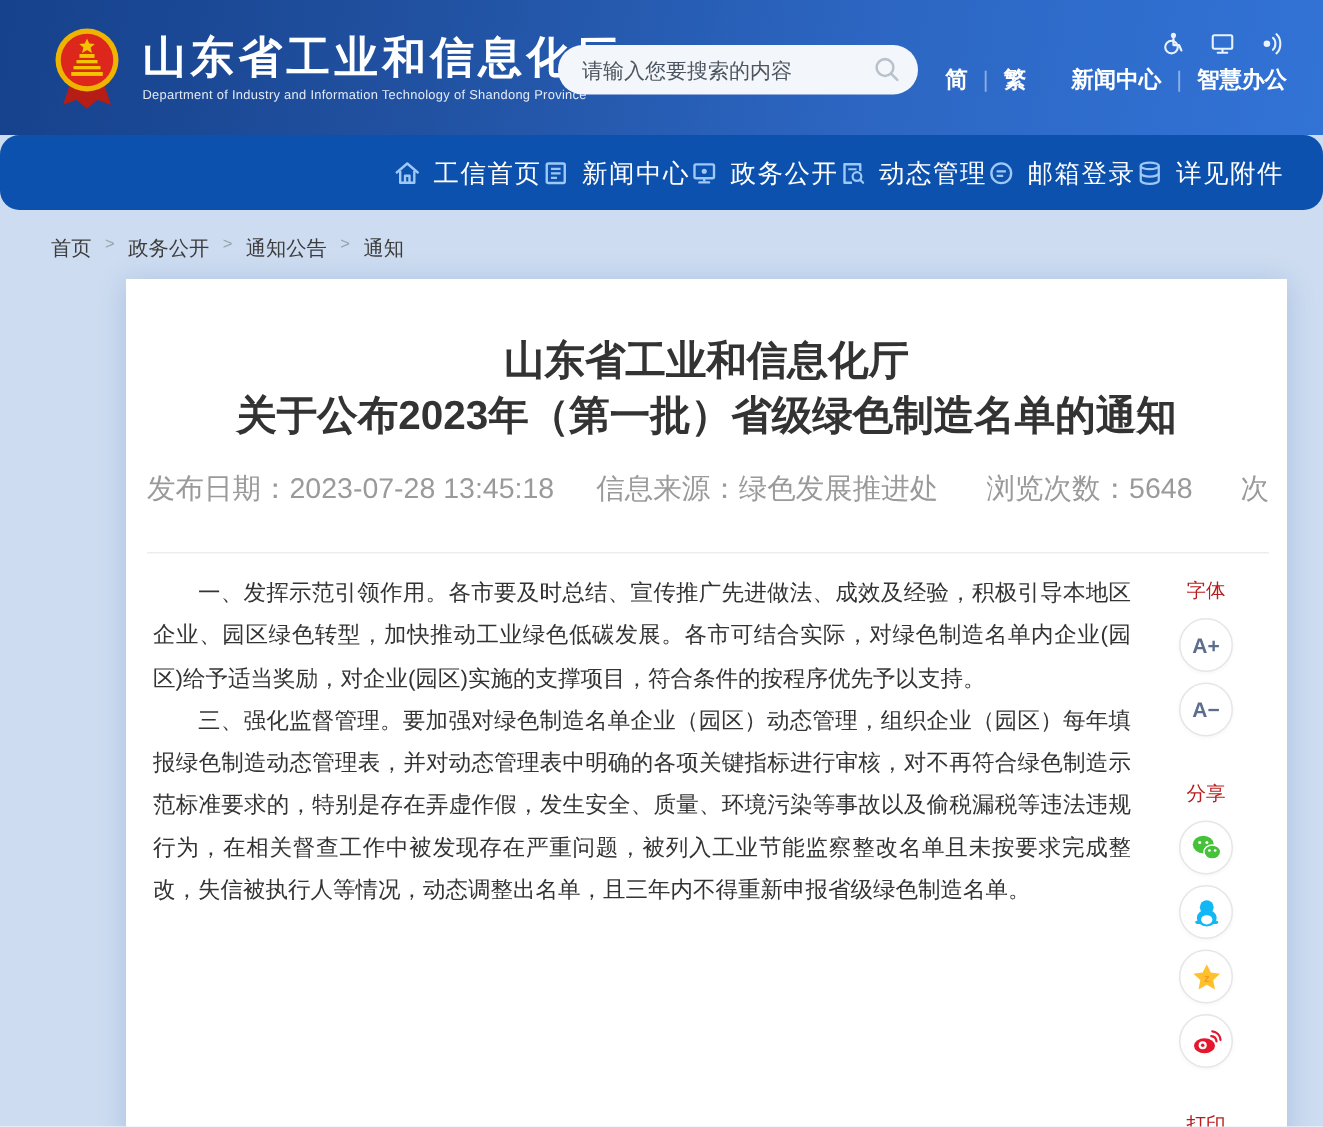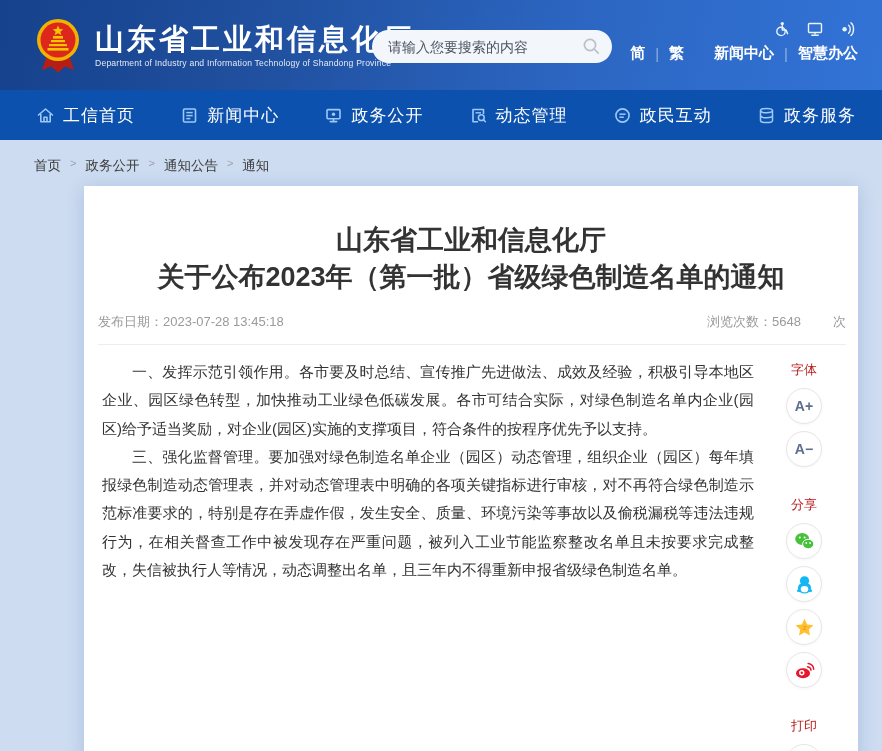--- a/index.html
+++ b/index.html
@@ -27,37 +27,37 @@
   .search-icon{ position:absolute; right:11px; top:7px; width:19px; height:19px; cursor:pointer; }
   .utils{ position:absolute; right:24px; top:21px; text-align:right; }
   .util-icons{ display:flex; justify-content:flex-end; gap:17px; margin-bottom:7px; padding-right:2px; }
   .util-icons svg{ width:16px; height:16px; display:block; cursor:pointer; }
   .util-links{ color:#fff; font-size:15px; font-weight:bold; display:flex; gap:10px; align-items:center; }
   .util-links .lnk{ cursor:pointer; }
   .util-links .sep{ color:rgba(255,255,255,.45); font-weight:normal; }
   
   .nav{
     height:50px; background:#0c51ad; display:flex; align-items:center;
-    justify-content:space-between; padding:0 26px 0 36px;
+    justify-content:flex-end; padding:0 26px 0 36px;border-radius:13px;
   }
   .nav-item{ display:flex; align-items:center; gap:8px; color:#fff; font-size:17px; letter-spacing:1px; cursor:pointer; }
   .nav-item svg{ width:19px; height:19px; display:block; }
   
   .breadcrumb{ margin:17px 0 0 34px; font-size:13.5px; color:#3c3c3c; display:flex; gap:9px; }
   .breadcrumb .crumb{ cursor:pointer; }
   .breadcrumb .bsep{ color:#9aa3ad; font-size:11px; }
   
   .card{
     margin:11px 0 0 84px; width:774px; height:580px; background:#fff;
     box-shadow:0 2px 18px rgba(35,85,165,.20); padding:36px 0 0 0; position:relative;
   }
   .a-title{ text-align:center; font-size:27px; font-weight:bold; color:#333; line-height:37px; margin:0 34px; }
   .meta{
-    display:flex; align-items:center; margin:17px 12px 0 14px; padding-bottom:13px;
-    border-bottom:1px solid #ededed; font-size:13px; color:#9a9a9a;
+    display:flex; align-items:center; margin:17px 12px 0 14px; padding-bottom:29px;
+    border-bottom:1px solid #ededed; font-size:19px; color:#9a9a9a;
   }
   .meta .m-item{ margin-right:28px; }
   .meta .m-right{ margin-left:auto; margin-right:16px; }
   .meta .m-unit{ margin-left:16px; }
   .content-row{ display:flex; align-items:flex-start; }
   .article-body{ margin:13px 0 0 18px; width:652px; font-size:15px; color:#333; line-height:28.3px; text-align:justify; }
   .article-body p{ text-indent:2em; }
   .article-body p.no-indent{ text-indent:0; }
   
   .tools{ width:100px; display:flex; flex-direction:column; align-items:center; padding-top:16px; }
@@ -165,29 +165,29 @@
       <line x1="14.4" y1="13.8" x2="16.4" y2="15.8" stroke="#9dc8f8" stroke-width="1.5" stroke-linecap="round"></line>
     </svg>
     <span>动态管理</span>
   </div>
   <div class="nav-item">
     <svg viewBox="0 0 19 19">
       <circle cx="9.5" cy="9.5" r="6.6" fill="none" stroke="#9dc8f8" stroke-width="1.6"></circle>
       <line x1="6.4" y1="8.2" x2="12.6" y2="8.2" stroke="#9dc8f8" stroke-width="1.5"></line>
       <line x1="6.4" y1="11.2" x2="10.8" y2="11.2" stroke="#9dc8f8" stroke-width="1.5"></line>
     </svg>
-    <span>政民互动</span>
+    <span>邮箱登录</span>
   </div>
   <div class="nav-item">
     <svg viewBox="0 0 19 19">
       <ellipse cx="9.5" cy="4.6" rx="6" ry="2.2" fill="none" stroke="#9dc8f8" stroke-width="1.5"></ellipse>
       <path d="M3.5 4.6 V14.4 C3.5 15.6 6.2 16.6 9.5 16.6 C12.8 16.6 15.5 15.6 15.5 14.4 V4.6" fill="none" stroke="#9dc8f8" stroke-width="1.5"></path>
       <path d="M3.5 9.5 C3.5 10.7 6.2 11.7 9.5 11.7 C12.8 11.7 15.5 10.7 15.5 9.5" fill="none" stroke="#9dc8f8" stroke-width="1.5"></path>
     </svg>
-    <span>政务服务</span>
+    <span>详见附件</span>
   </div>
 </div>
 
 <div class="breadcrumb">
   <span class="crumb">首页</span>
   <span class="bsep">&gt;</span>
   <span class="crumb">政务公开</span>
   <span class="bsep">&gt;</span>
   <span class="crumb">通知公告</span>
   <span class="bsep">&gt;</span>
@@ -195,20 +195,21 @@
 </div>
 
 <div class="card">
   <h1 class="a-title">
     <span>山东省工业和信息化厅</span><br>
     <span>关于公布2023年（第一批）省级绿色制造名单的通知</span>
   </h1>
 
   <div class="meta">
     <span class="m-item">发布日期：2023-07-28 13:45:18</span>
+    <span class="m-item">信息来源：绿色发展推进处</span>
     <span class="m-right">浏览次数：5648</span>
     <span class="m-unit">次</span>
   </div>
 
   <div class="content-row">
     <div class="article-body">
       <p>一、发挥示范引领作用。各市要及时总结、宣传推广先进做法、成效及经验，积极引导本地区企业、园区绿色转型，加快推动工业绿色低碳发展。各市可结合实际，对绿色制造名单内企业(园区)给予适当奖励，对企业(园区)实施的支撑项目，符合条件的按程序优先予以支持。</p>
       <p>三、强化监督管理。要加强对绿色制造名单企业（园区）动态管理，组织企业（园区）每年填报绿色制造动态管理表，并对动态管理表中明确的各项关键指标进行审核，对不再符合绿色制造示范标准要求的，特别是存在弄虚作假，发生安全、质量、环境污染等事故以及偷税漏税等违法违规行为，在相关督查工作中被发现存在严重问题，被列入工业节能监察整改名单且未按要求完成整改，失信被执行人等情况，动态调整出名单，且三年内不得重新申报省级绿色制造名单。</p>
     </div>
 

